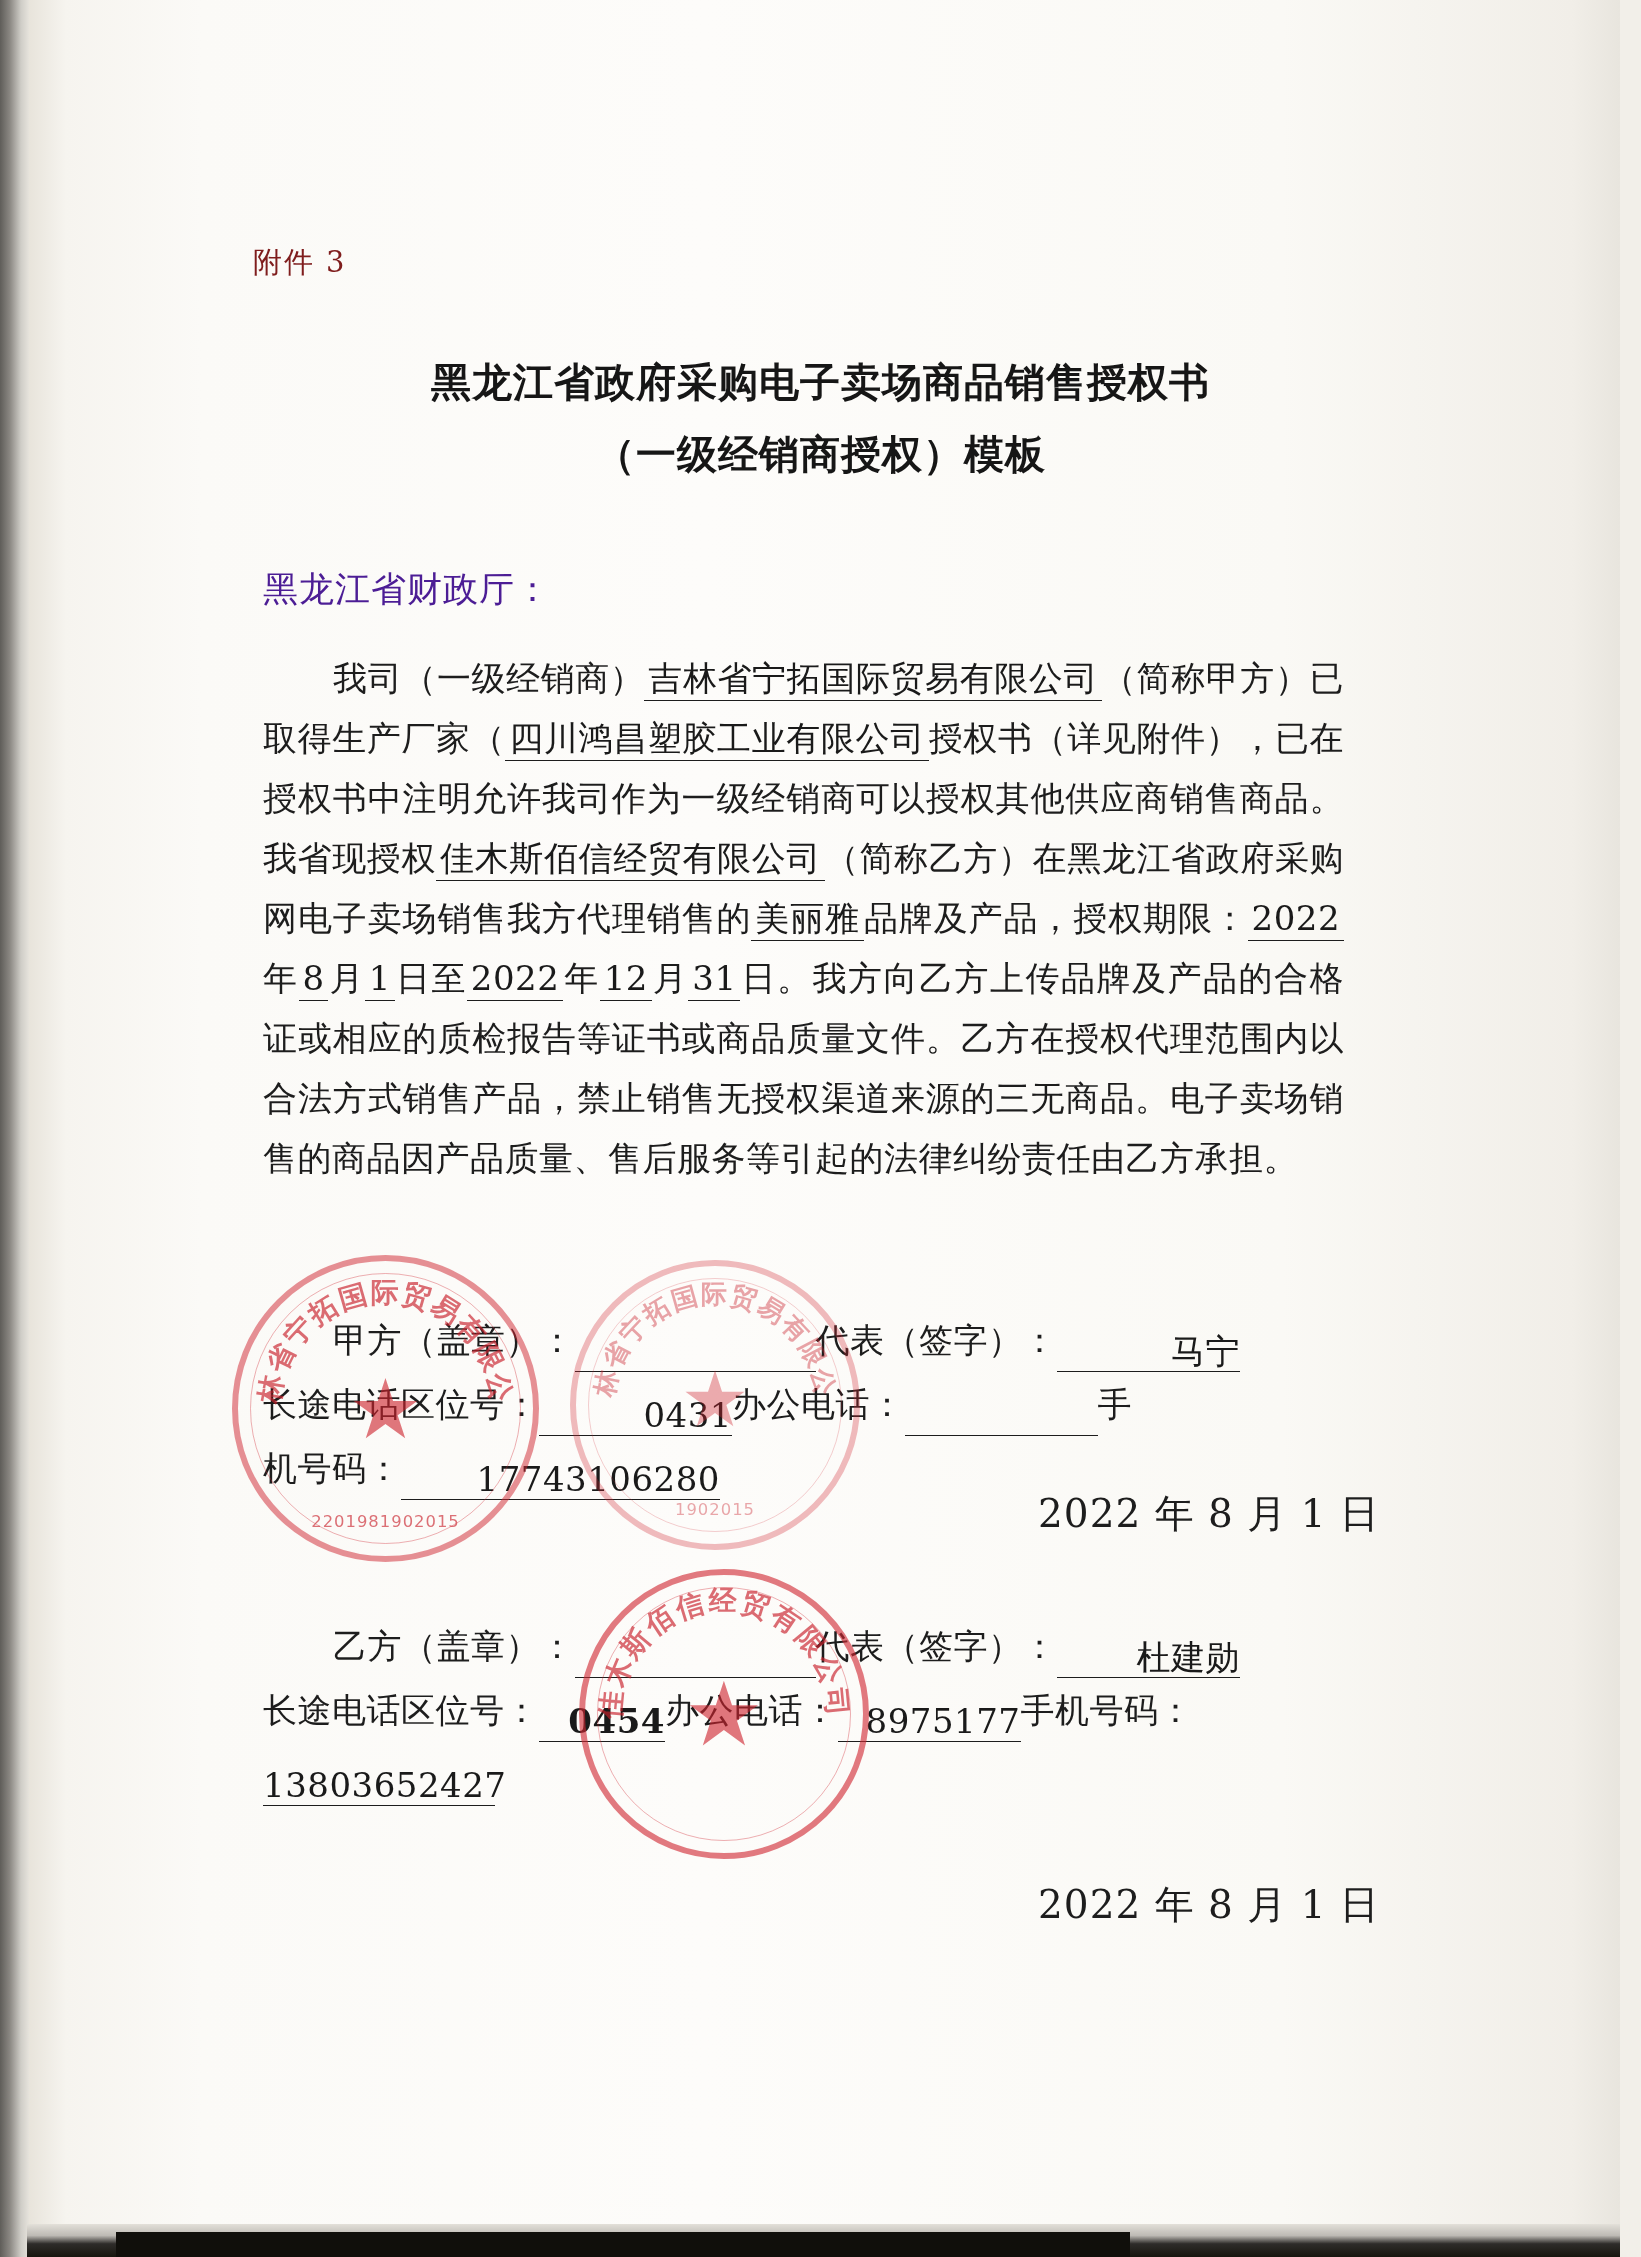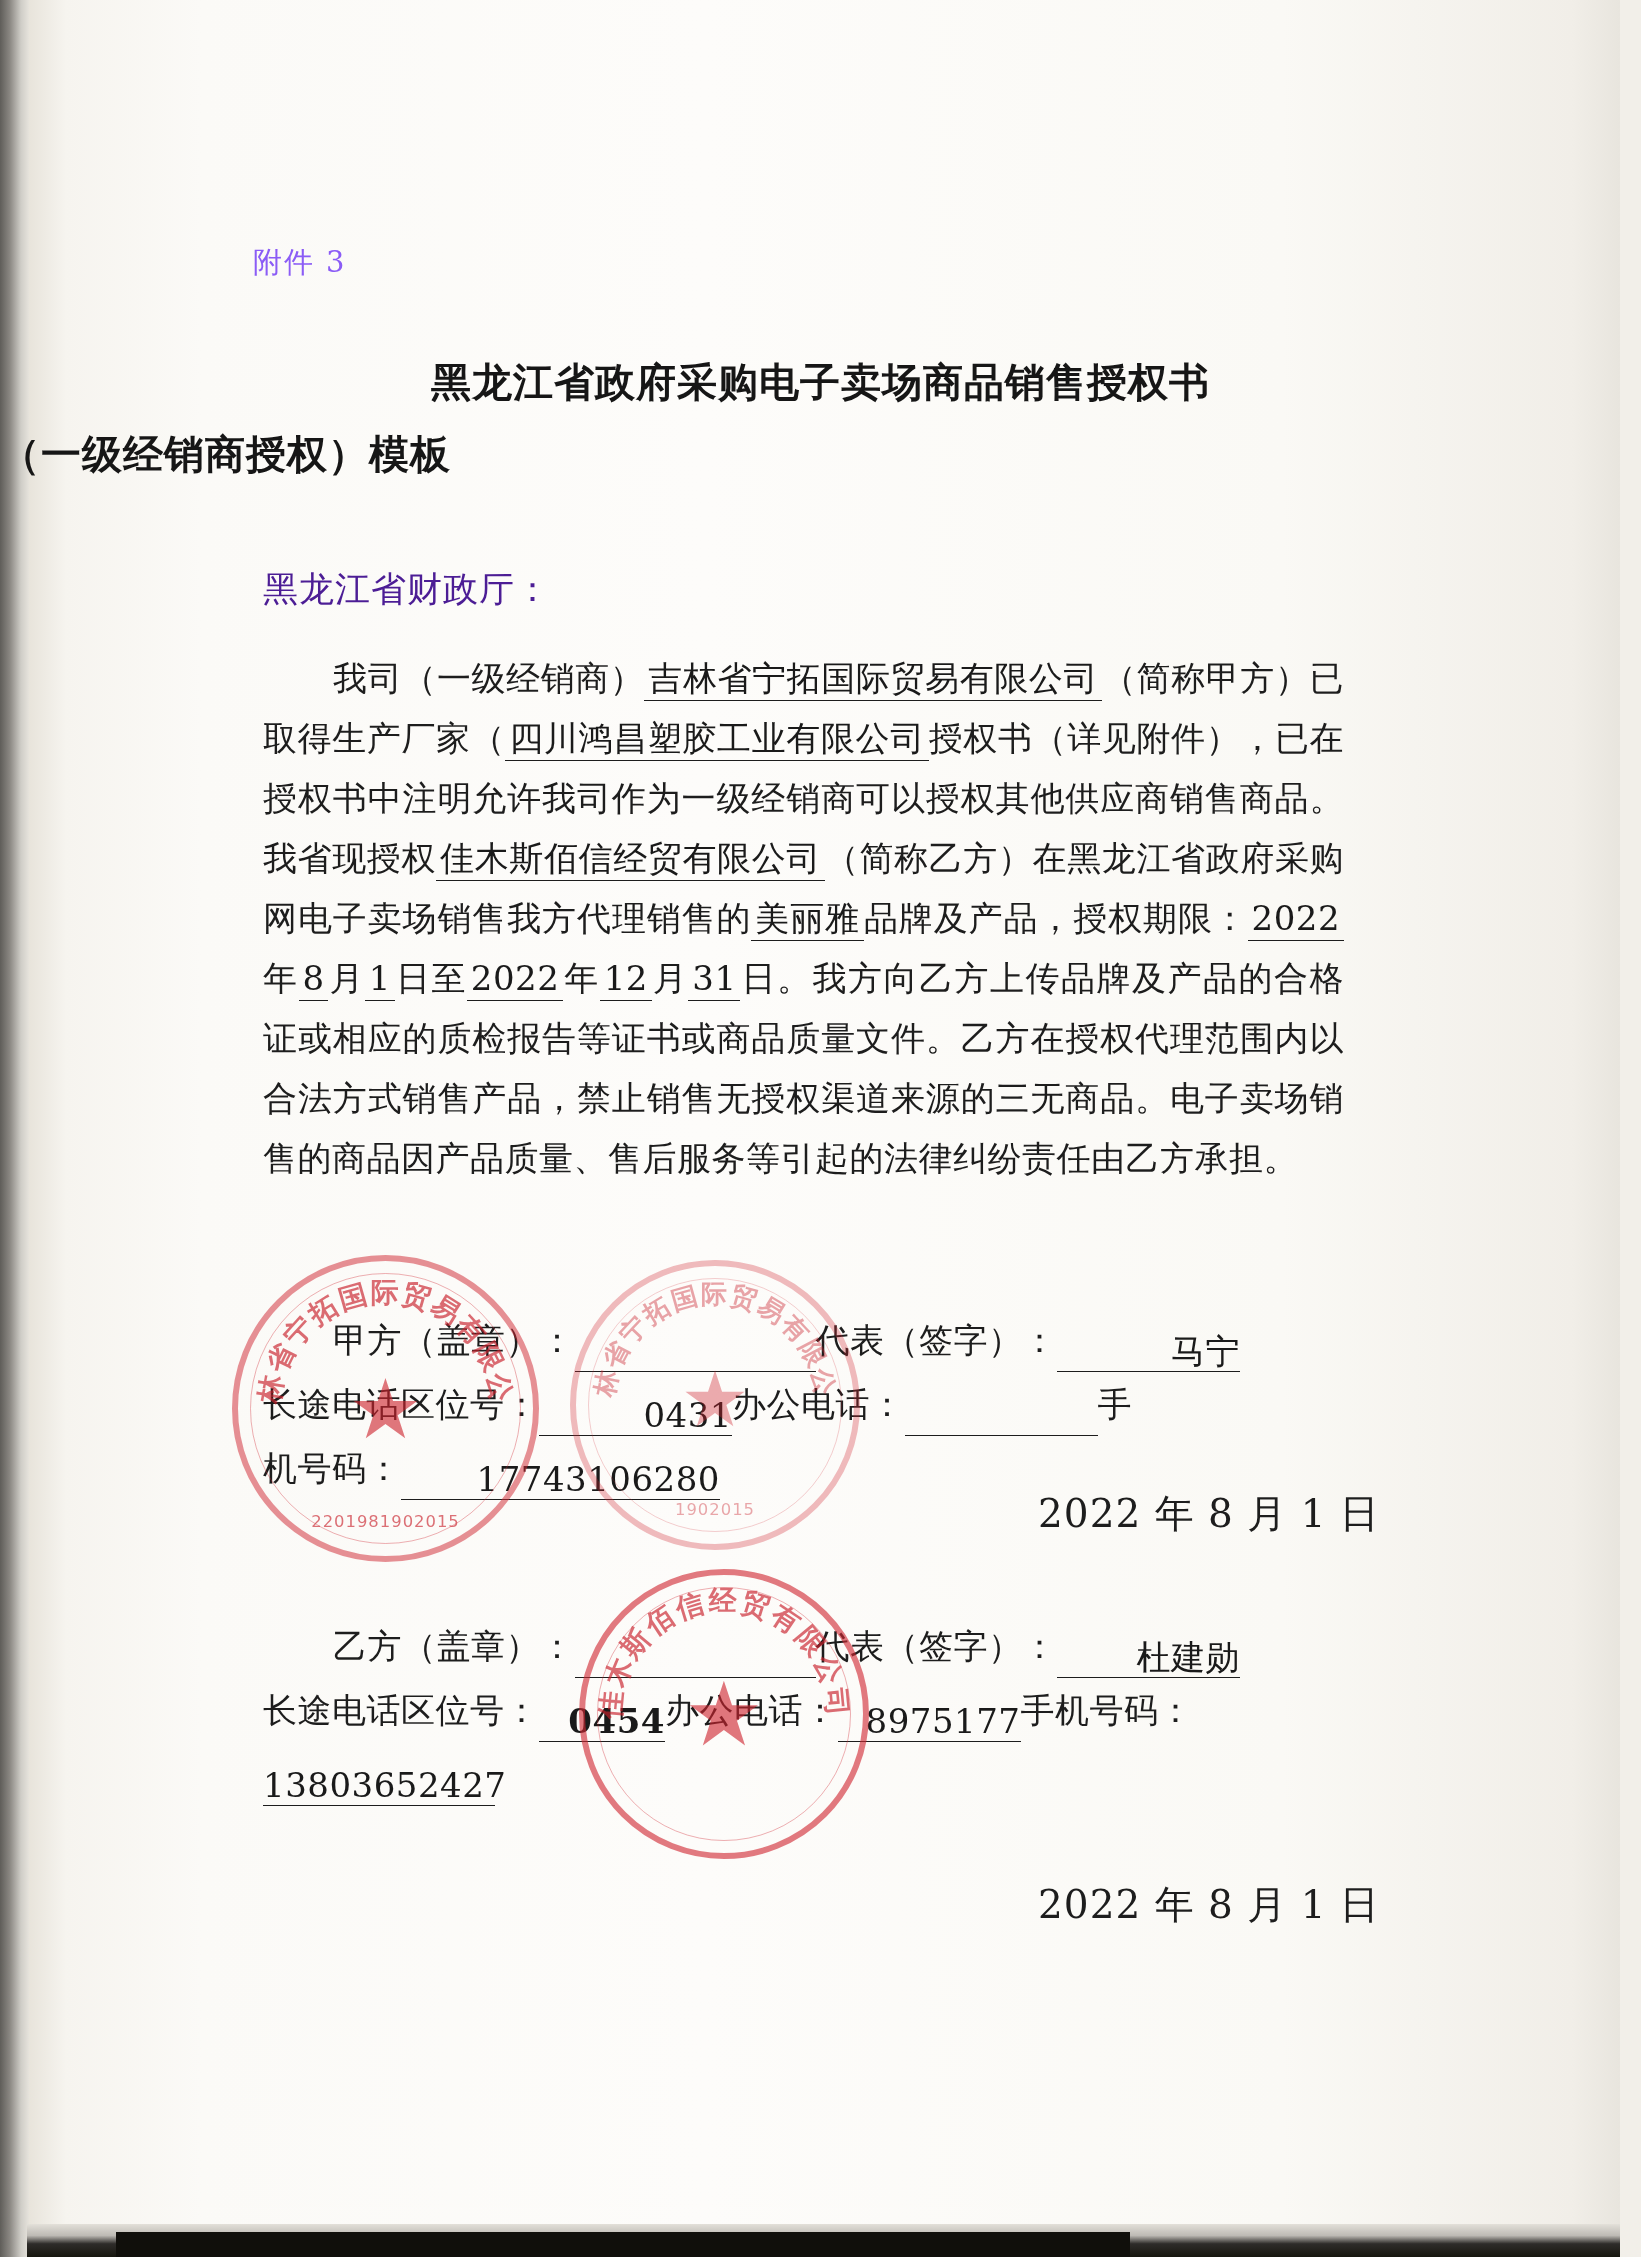--- a/index.html
+++ b/index.html
@@ -59,41 +59,41 @@
     height: 2257px;
   }
 
   
   .attach {
     position: absolute;
     left: 253px;
     top: 243px;
     font-family: "DejaVu Serif", serif;
     font-size: 29px;
-    color: #8b5cf6;
+    color: #7f1d1d;
     letter-spacing: 1.9px;
   }
   .title {
     position: absolute;
     left: 0;
     top: 355px;
     width: 1641px;
     text-align: center;
     font-family: "DejaVu Sans", sans-serif;
     font-weight: bold;
     font-size: 40px;
     letter-spacing: 1px;
     color: #161616;
   }
   .title2 {
     position: absolute;
     left: 0;
     top: 427px;
     width: 1641px;
-    text-align: left;
+    text-align: center;
     font-family: "DejaVu Sans", sans-serif;
     font-weight: bold;
     font-size: 40px;
     letter-spacing: 1px;
     color: #161616;
   }
   .salutation {
     position: absolute;
     left: 263px;
     top: 566px;

